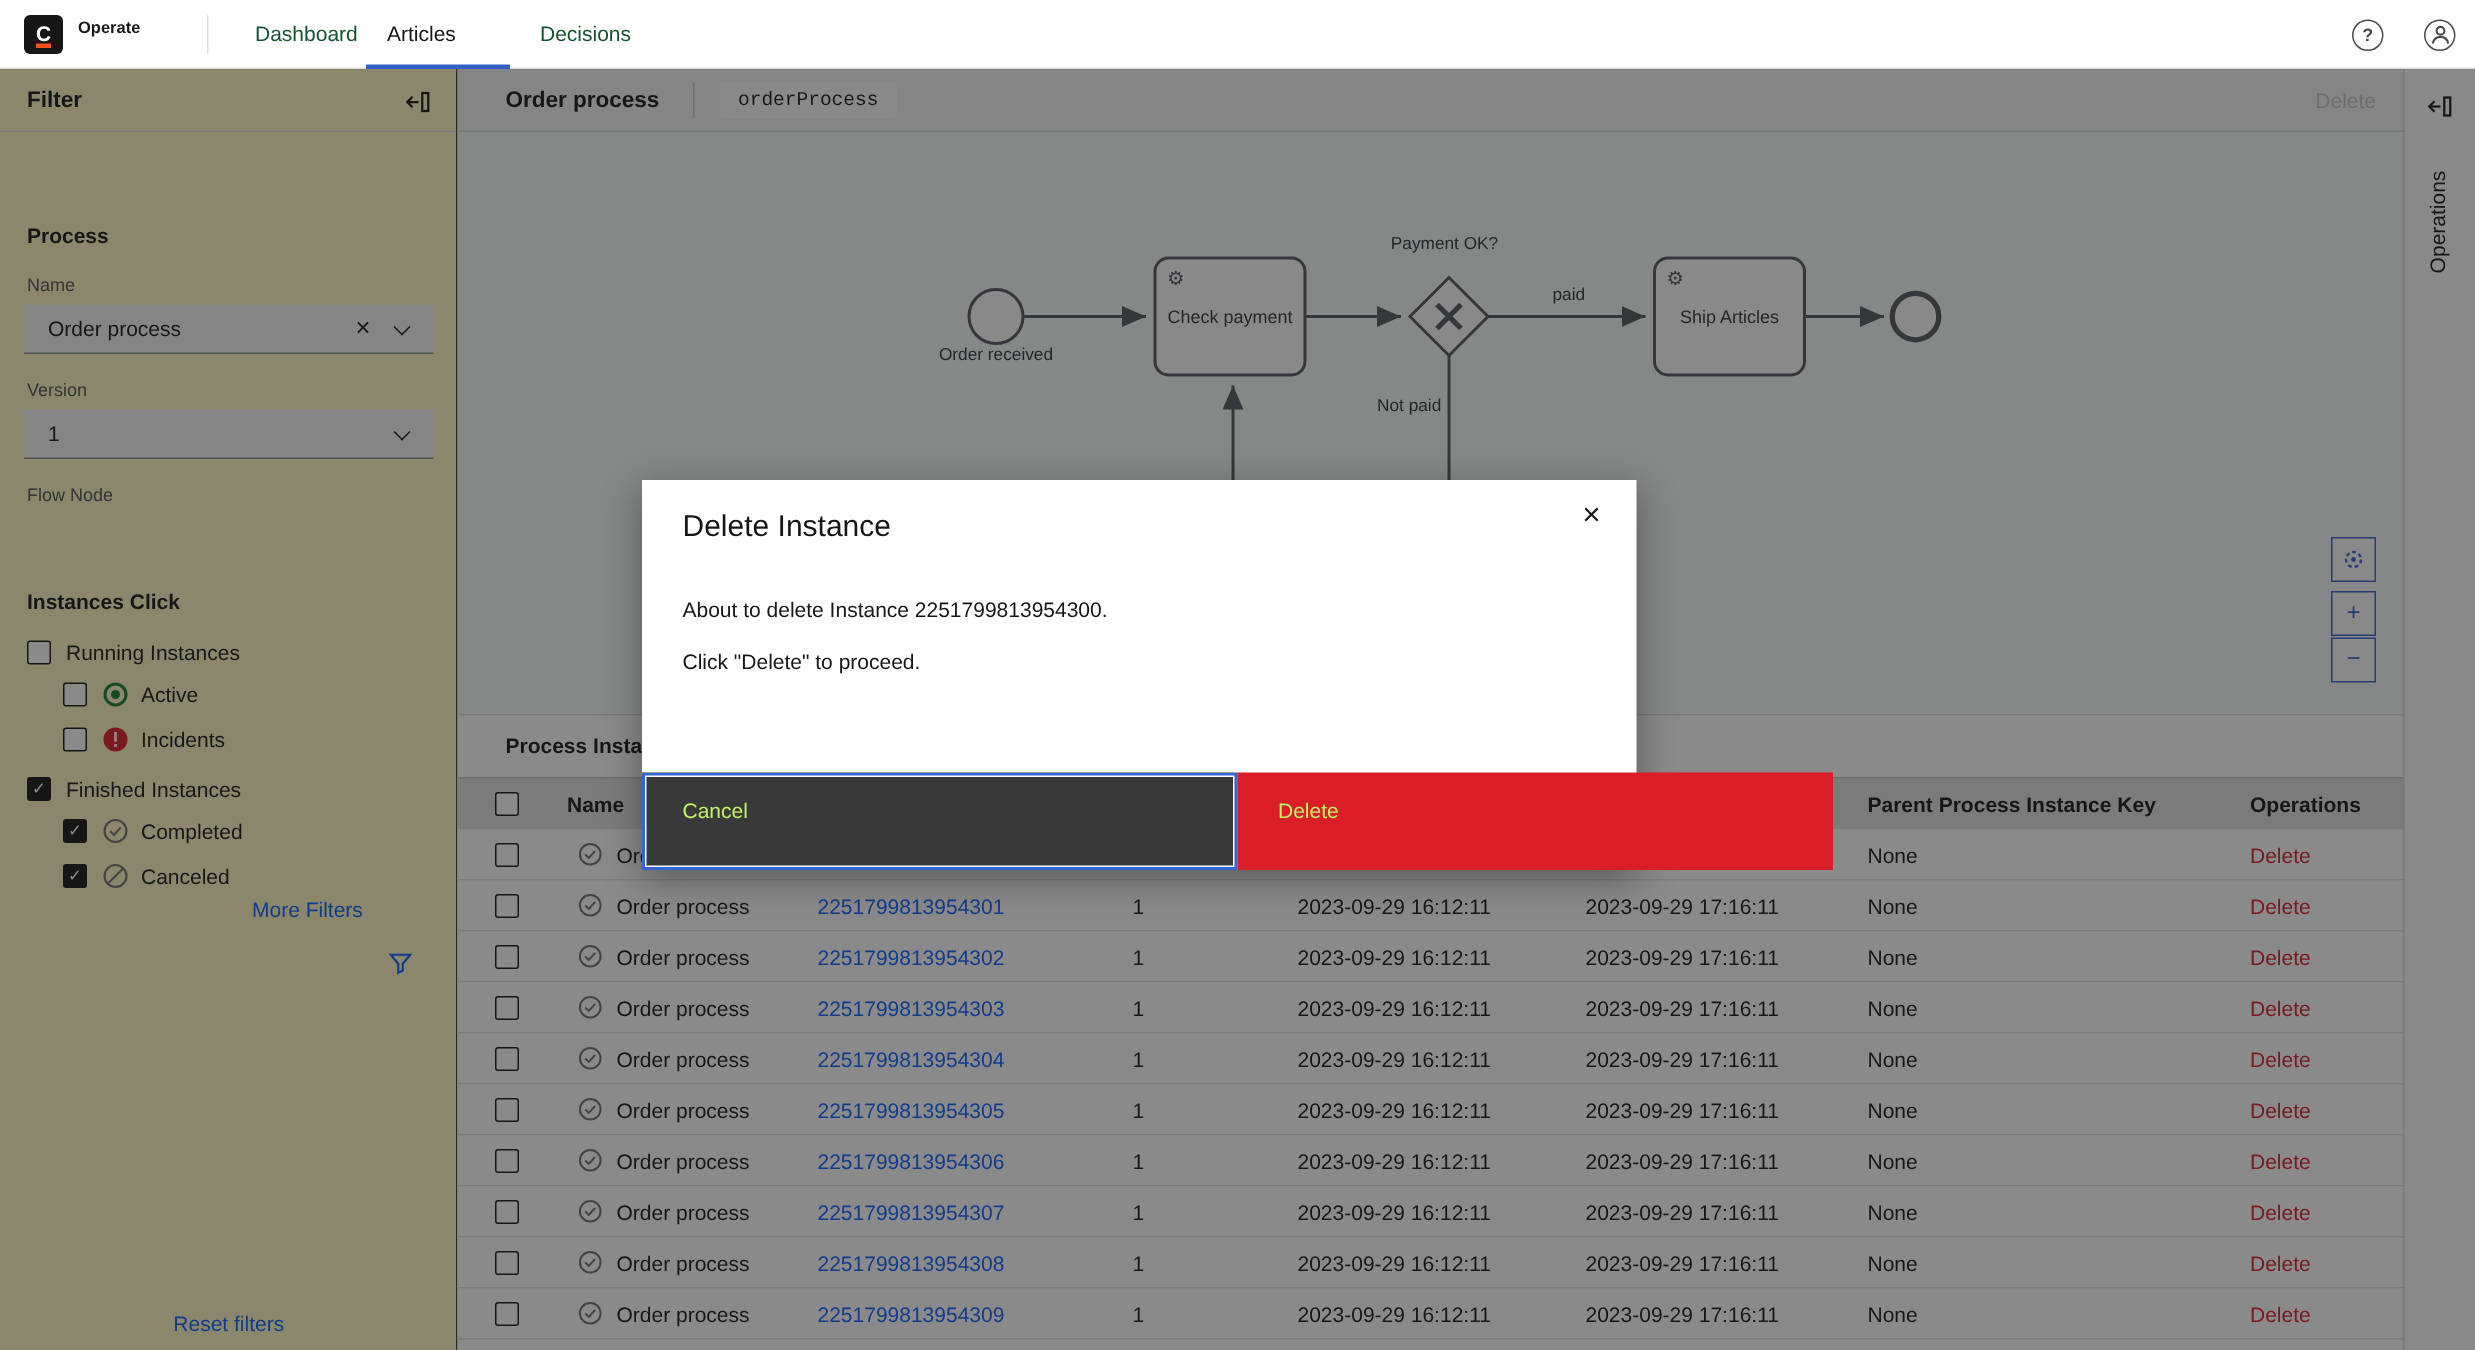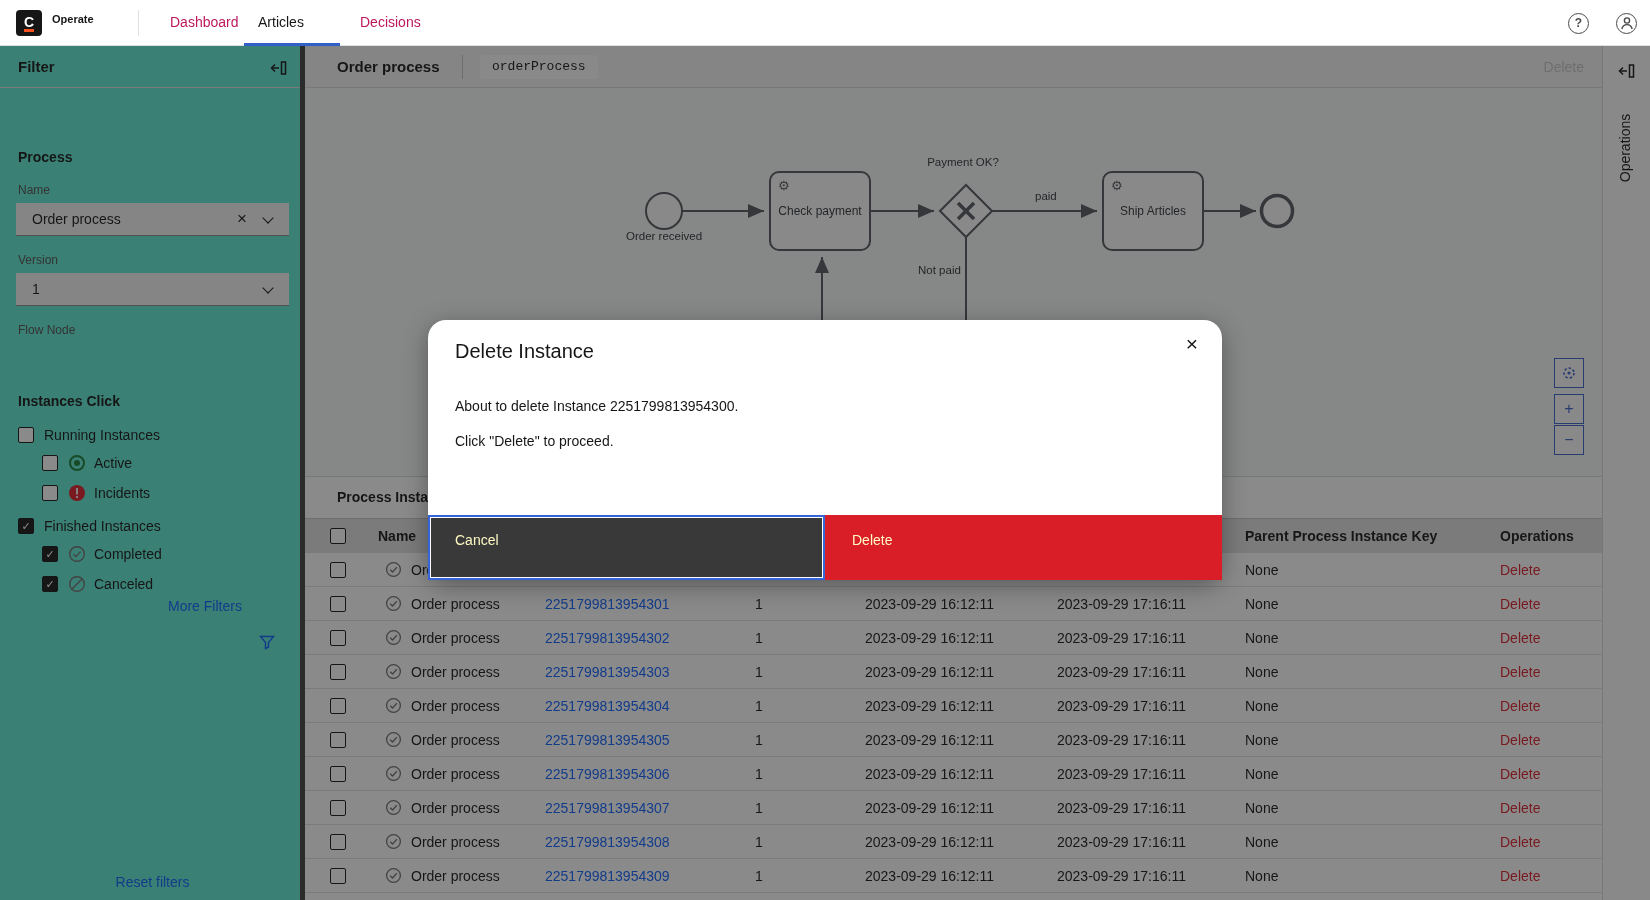--- a/index.html
+++ b/index.html
@@ -7,27 +7,27 @@
   body { font-family:"Liberation Sans","DejaVu Sans",sans-serif; color:#161616; background:#fff; }
   .abs { position:absolute; }
   #frame { position:relative; width:1650px; height:900px; background:#fff; overflow:hidden; }
 
   
   #nav { position:absolute; left:0; top:0; width:1650px; height:46px; background:#fff; border-bottom:1px solid #e0e0e0; z-index:60; }
   #logo { position:absolute; left:16px; top:10px; width:26px; height:26px; background:#161616; border-radius:4px; color:#fff; font-weight:bold; font-size:14px; text-align:center; line-height:24px; }
   #logo .bar { position:absolute; left:8px; bottom:4px; width:10px; height:3px; background:#f4511e; }
   #product { position:absolute; left:52px; top:13px; font-size:11px; font-weight:bold; }
   #nav-divider { position:absolute; left:138px; top:10px; width:1px; height:26px; background:#e0e0e0; }
-  .tab { position:absolute; top:14px; font-size:14px; color:#be185d; cursor:pointer; }
+  .tab { position:absolute; top:14px; font-size:14px; color:#14532d; cursor:pointer; }
   .tab.active { color:#161616; }
   #tab-underline { position:absolute; top:43px; height:3px; }
   .nav-icon { position:absolute; top:13px; width:21px; height:21px; border:1.5px solid #4a4a4a; border-radius:50%; color:#4a4a4a; font-size:12px; font-weight:bold; text-align:center; line-height:18px; }
 
   
-  #filter-panel { position:absolute; left:0; top:46px; width:305px; height:854px; background:#5eead4; border-right:5px solid #404040; }
+  #filter-panel { position:absolute; left:0; top:46px; width:305px; height:854px; background:#fef9c3; border-right:1px solid #404040; }
   #filter-top { position:absolute; left:0; top:0; width:100%; height:42px; border-bottom:1px solid #e0e0e0; }
   #filter-title { position:absolute; left:18px; top:12px; font-size:15px; font-weight:bold; }
   .collapse-icon { width:18px; height:18px; }
   .section-h { position:absolute; left:18px; font-size:14px; font-weight:bold; }
   .fld-label { position:absolute; left:18px; font-size:12px; color:#525252; }
   .field { position:absolute; left:16px; width:273px; height:33px; background:#f4f4f4; border-bottom:1px solid #8d8d8d; font-size:14px; line-height:32px; padding-left:16px; }
   .field.disabled { border-bottom:1px solid transparent; color:#a8a8a8; }
   .chev { position:absolute; right:17px; top:11px; width:8px; height:8px; border-right:1.7px solid #161616; border-bottom:1.7px solid #161616; transform:rotate(45deg); }
   .field.disabled .chev { border-color:#a8a8a8; }
   .clear-x { position:absolute; right:42px; top:0; font-size:17px; color:#161616; line-height:32px; }
@@ -63,26 +63,26 @@
   .cb-cell { padding-left:25px; }
   a.key-link { color:#0f62fe; text-decoration:none; }
   a.del-link { color:#da1e28; text-decoration:none; }
 
   
   #rail { position:absolute; left:1602px; top:46px; width:48px; height:854px; background:#fcfcfd; border-left:1px solid #d8dade; }
   #rail-title { position:absolute; left:-36px; top:92px; width:120px; height:20px; text-align:center; font-size:14px; font-weight:500; transform:rotate(-90deg); }
 
   
   #dim { position:absolute; left:0; top:46px; width:1650px; height:854px; background:rgba(22,22,22,0.5); z-index:40; }
-  #modal { position:absolute; left:428px; top:320px; width:794px; height:260px; background:#fff; box-shadow:0 6px 24px rgba(0,0,0,.35); z-index:50;border-radius:18px; }
+  #modal { position:absolute; left:428px; top:320px; width:663px; height:260px; background:#fff; box-shadow:0 6px 24px rgba(0,0,0,.35); z-index:50; }
   #modal-title { position:absolute; left:27px; top:20px; font-size:20px; color:#161616; }
   #modal-close { position:absolute; right:14px; top:8px; width:32px; height:32px; font-size:21px; text-align:center; line-height:32px; color:#161616; cursor:pointer; }
   .modal-line { position:absolute; left:27px; font-size:14px; color:#161616; }
   #modal-footer { position:absolute; left:0; bottom:0; width:794px; height:65px; display:flex; }
-  .mbtn { width:397px; height:65px; font-size:14px; text-align:left; padding:17px 0 0 27px; color:#fef9c3; }
+  .mbtn { width:397px; height:65px; font-size:14px; text-align:left; padding:17px 0 0 27px; color:#bef264; }
   #btn-cancel { background:#393939; box-shadow:inset 0 0 0 2px #3565d6, inset 0 0 0 3px #ffffff; }
   #btn-delete { background:#da1e28; }
 
   svg text { font-family:"Liberation Sans","DejaVu Sans",sans-serif; }
 </style>
 </head>
 <body>
 
 <div id="frame">
 

